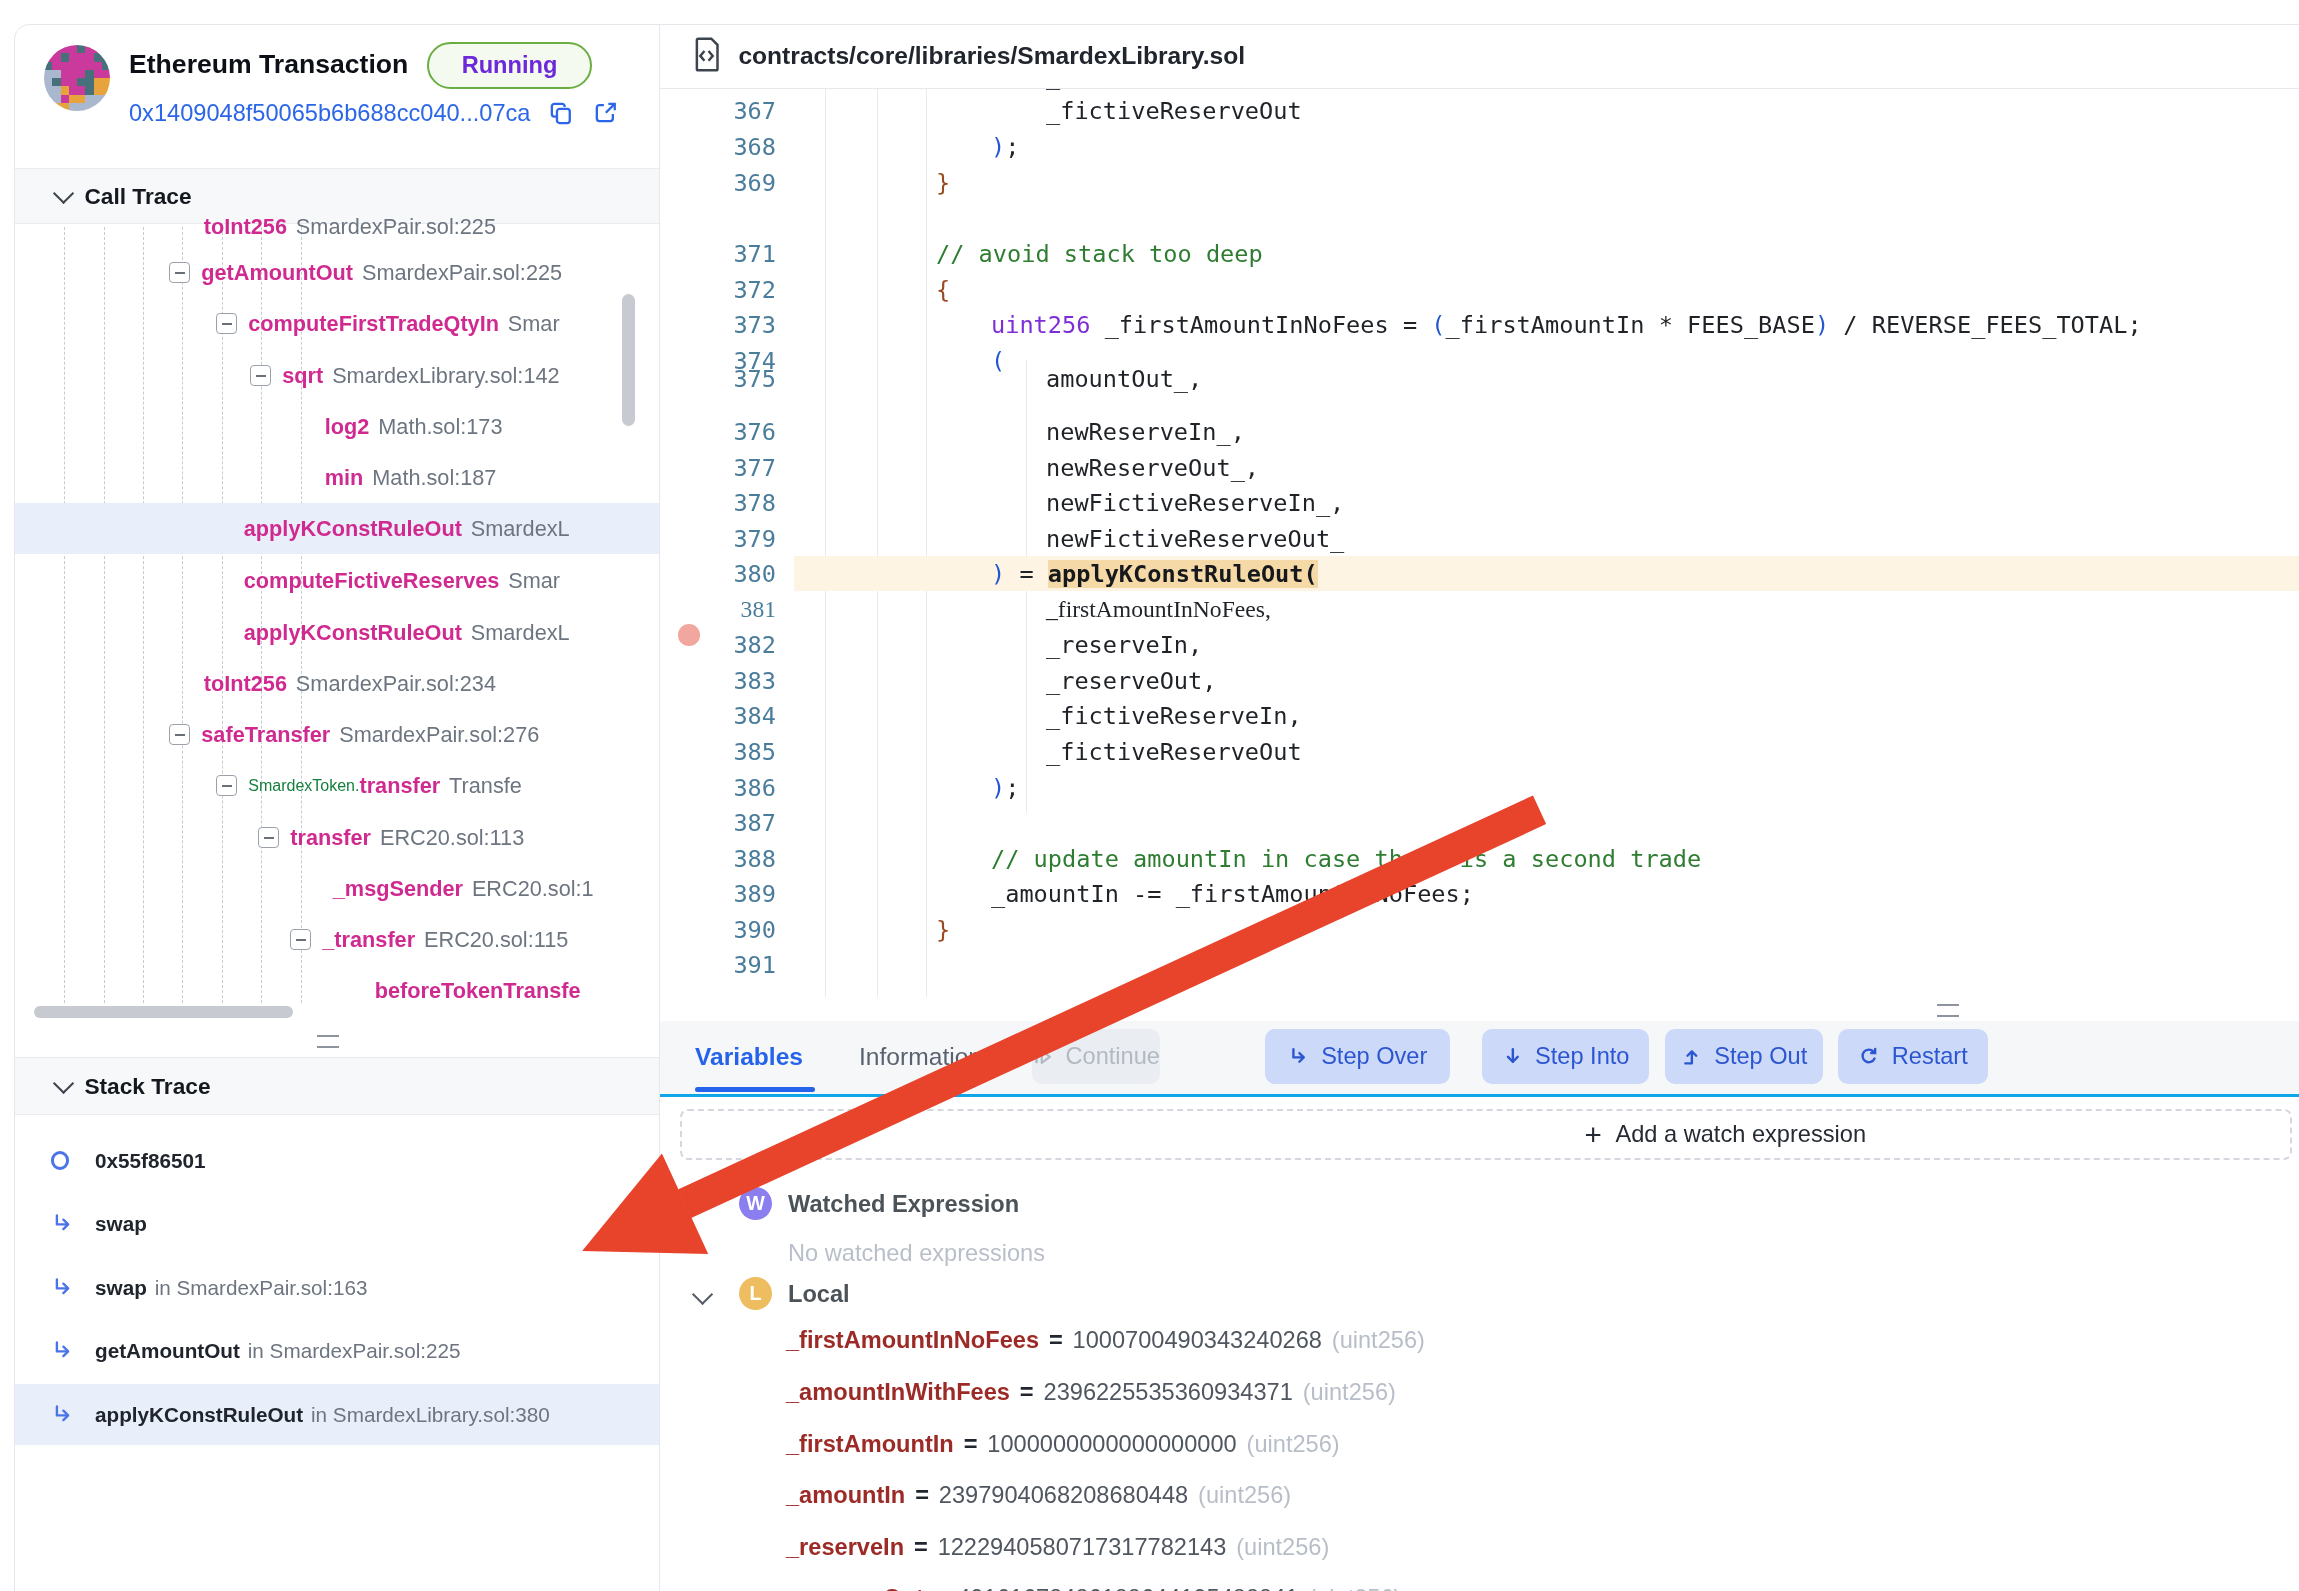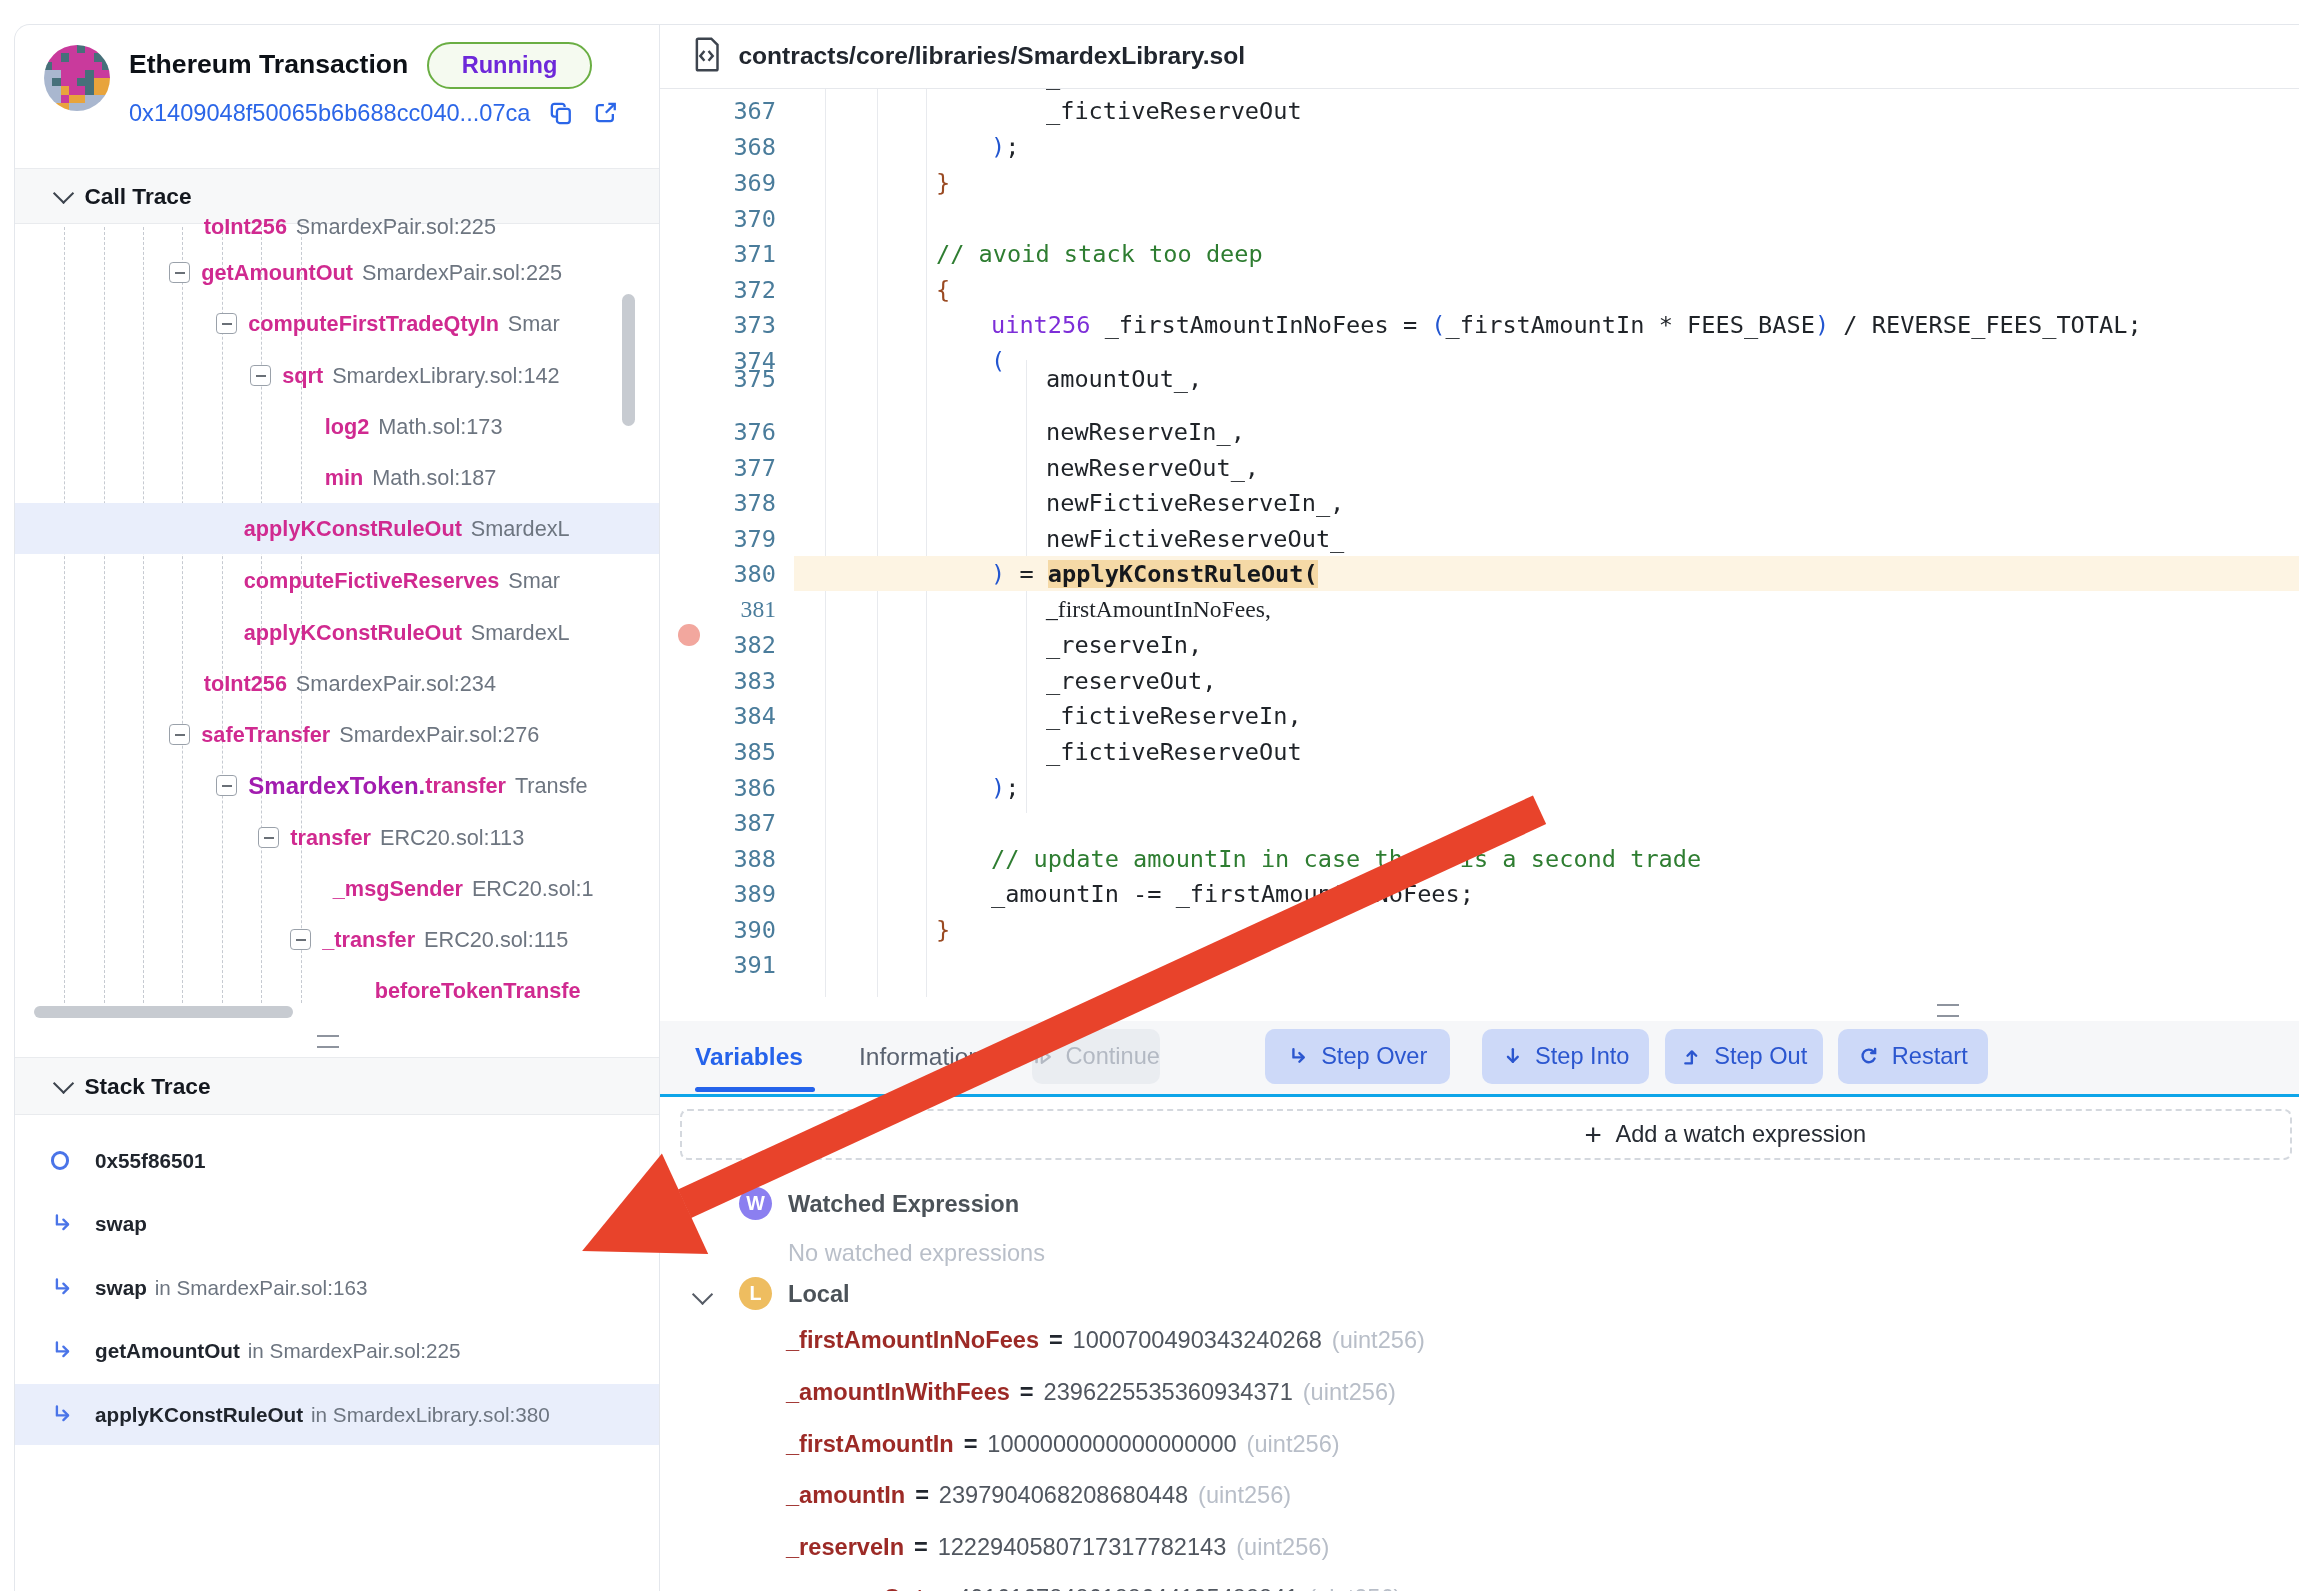--- a/index.html
+++ b/index.html
@@ -32,21 +32,21 @@
   
   #call-tree{left:14.8px;top:0;width:644px;height:1024px;overflow:hidden;}
   .guide{position:absolute;top:227px;height:776px;width:0;border-left:1.5px dashed #c6cad1;z-index:1;}
   .ct-row{position:absolute;left:0;width:644px;height:51px;display:flex;align-items:center;
           white-space:nowrap;overflow:hidden;z-index:2;box-sizing:border-box;cursor:pointer;}
   .ct-row.sel{background:#e9eefb;}
   .tbox{width:21.7px;height:21.7px;border:1.5px solid #9aa1aa;border-radius:3.9px;background:#fff;box-sizing:border-box;
         display:inline-flex;align-items:center;justify-content:center;margin-right:10.8px;flex:none;cursor:pointer;}
   .tbox-line{width:9.9px;height:2px;background:#6a7077;}
   .ct-name{font-size:21.7px;font-weight:700;color:#d02a90;}
-  .ct-prefix{font-size:24px;font-weight:700;color:#a21caf;}
+  .ct-prefix{font-size:16px;font-weight:400;color:#15803d;}
   .ct-loc{font-size:21.7px;color:#6d7580;margin-left:8.9px;}
   #ct-vscroll{left:622px;top:294px;width:12.8px;height:132px;border-radius:6.9px;background:#c7cbd1;cursor:pointer;}
   #ct-hscroll{left:34px;top:1006px;width:259px;height:11.8px;border-radius:5.9px;background:#c7cbd1;cursor:pointer;}
   .split-handle{width:21.7px;height:8.9px;border-top:2.5px solid #8e949e;border-bottom:2.5px solid #8e949e;cursor:row-resize;}
   #left-split{left:317px;top:1035px;}
   #right-split{left:1937px;top:1004px;}
 
   
   #stack-list{left:14.8px;top:0;width:644px;height:1592px;overflow:hidden;}
   .st-row{position:absolute;left:0;width:644px;height:61px;display:flex;align-items:center;cursor:pointer;}
@@ -370,21 +370,20 @@
   </div>
   <div id="code-area" class="abs">
     <div class="cguide" style="left:165px"></div>
     <div class="cguide" style="left:217px"></div>
     <div class="cguide" style="left:266px"></div>
     <div id="cguide-deep"></div>
   <div class="cl-row" style="top: -31px;"><span class="cl-num">366</span><div class="cl-code" style="margin-left: 386px;"><span class="tok-plain">_fictiveReserveIn,</span></div></div>
       <div class="cl-row" style="top: 4.9px;"><span class="cl-num">367</span><div class="cl-code" style="margin-left: 386px;"><span class="tok-plain">_fictiveReserveOut</span></div></div>
       <div class="cl-row" style="top: 40px;"><span class="cl-num">368</span><div class="cl-code" style="margin-left: 331px;"><span class="tok-pblue">)</span><span class="tok-plain">;</span></div></div>
       <div class="cl-row" style="top: 76px;"><span class="cl-num">369</span><div class="cl-code" style="margin-left: 276px;"><span class="tok-brace">}</span></div></div>
-      <div class="cl-row" style="top: 112px;"><span class="cl-num">370</span><div class="cl-code" style="margin-left: 276px;"></div></div>
       <div class="cl-row" style="top: 147px;"><span class="cl-num">371</span><div class="cl-code" style="margin-left: 276px;"><span class="tok-comment">// avoid stack too deep</span></div></div>
       <div class="cl-row" style="top: 183px;"><span class="cl-num">372</span><div class="cl-code" style="margin-left: 276px;"><span class="tok-brace">{</span></div></div>
       <div class="cl-row" style="top: 218px;"><span class="cl-num">373</span><div class="cl-code" style="margin-left: 331px;"><span class="tok-kw">uint256</span><span class="tok-plain"> _firstAmountInNoFees = </span><span class="tok-pblue">(</span><span class="tok-plain">_firstAmountIn * FEES_BASE</span><span class="tok-pblue">)</span><span class="tok-plain"> / REVERSE_FEES_TOTAL;</span></div></div>
       <div class="cl-row" style="top: 254px;"><span class="cl-num">374</span><div class="cl-code" style="margin-left: 331px;"><span class="tok-pblue">(</span></div></div>
       <div class="cl-row" style="top: 272px;"><span class="cl-num">375</span><div class="cl-code" style="margin-left: 386px;"><span class="tok-plain">amountOut_,</span></div></div>
       <div class="cl-row" style="top: 325px;"><span class="cl-num">376</span><div class="cl-code" style="margin-left: 386px;"><span class="tok-plain">newReserveIn_,</span></div></div>
       <div class="cl-row" style="top: 361px;"><span class="cl-num">377</span><div class="cl-code" style="margin-left: 386px;"><span class="tok-plain">newReserveOut_,</span></div></div>
       <div class="cl-row" style="top: 396px;"><span class="cl-num">378</span><div class="cl-code" style="margin-left: 386px;"><span class="tok-plain">newFictiveReserveIn_,</span></div></div>
       <div class="cl-row" style="top: 432px;"><span class="cl-num">379</span><div class="cl-code" style="margin-left: 386px;"><span class="tok-plain">newFictiveReserveOut_</span></div></div>
       <div class="cl-row cur" style="top: 467px;"><span class="cl-num">380</span><div class="cl-code" style="margin-left: 331px;"><span class="tok-pblue">)</span><span class="tok-plain"> = </span><span class="tok-hl">applyKConstRuleOut(</span></div></div>

